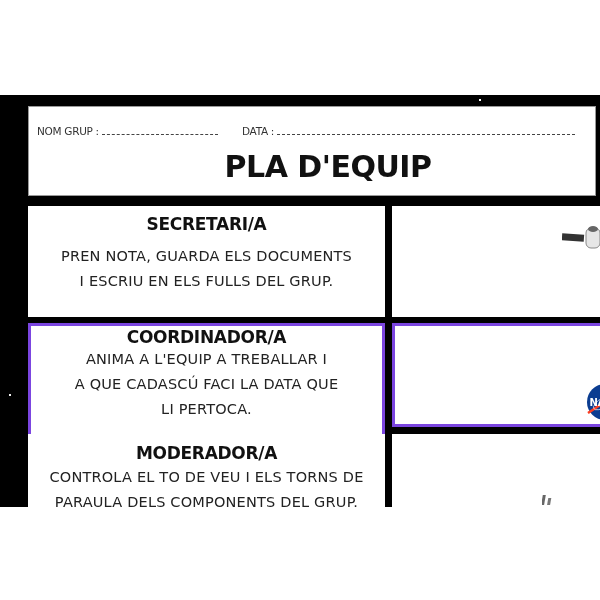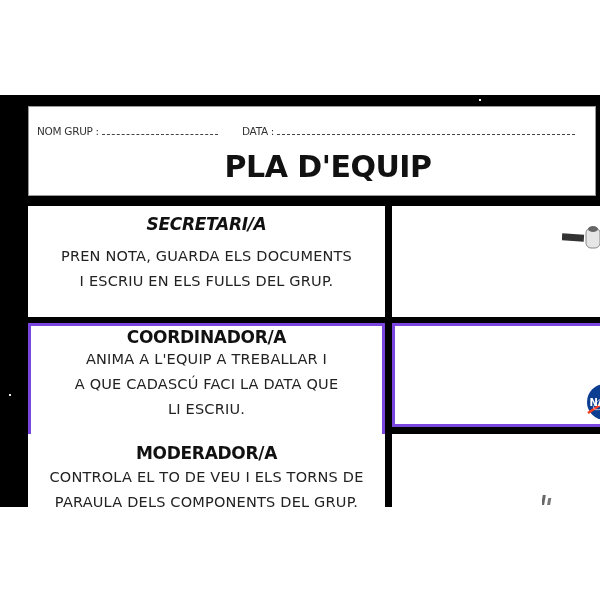--- a/index.html
+++ b/index.html
@@ -45,41 +45,41 @@
     <span>NOM GRUP :</span>
     <span class="line" style="width:116px"></span>
     <span style="width:18px"></span>
     <span>DATA :</span>
     <span class="line" style="width:298px"></span>
   </div>
   <div class="title">PLA D'EQUIP</div>
 </div>
 
 <div class="card role-card" style="top:206px;height:111px;">
-  <div class="role-title" style="margin-top:8px;font-style:italic;">SECRETARI/A</div>
+  <div class="role-title" style="margin-top:8px;">SECRETARI/A</div>
   <div class="role-desc" style="margin-top:10px;">
     <div>PREN NOTA, GUARDA ELS DOCUMENTS</div>
     <div>I ESCRIU EN ELS FULLS DEL GRUP.</div>
   </div>
 </div>
 <div class="card img-card" style="top:206px;height:111px;">
   <svg class="sat" width="62" height="26" viewBox="0 0 62 26">
     <rect x="0" y="10" width="22" height="7" fill="#333" transform="rotate(4 11 13)"></rect>
     <rect x="40" y="9" width="22" height="7" fill="#333" transform="rotate(-2 51 12)"></rect>
     <rect x="24" y="4" width="14" height="20" rx="5" fill="#e6e6e6" stroke="#888" stroke-width="1"></rect>
     <ellipse cx="31" cy="5" rx="5" ry="3" fill="#666"></ellipse>
   </svg>
 </div>
 
 <div class="card role-card purple" style="top:323px;height:120px;">
   <div class="role-title" style="margin-top:4px;">COORDINADOR/A</div>
   <div class="role-desc">
     <div>ANIMA A L'EQUIP A TREBALLAR I</div>
     <div>A QUE CADASCÚ FACI LA DATA QUE</div>
-    <div>LI ESCRIU.</div>
+    <div>LI PERTOCA.</div>
   </div>
 </div>
 <div class="card img-card purple" style="top:323px;height:104px;">
   <svg class="nasa" width="40" height="38" viewBox="0 0 40 38">
     <circle cx="19" cy="19" r="18" fill="#0b3d91"></circle>
     <path d="M2 30 Q20 18 40 4" stroke="#fc3d21" stroke-width="2.5" fill="none"></path>
     <ellipse cx="19" cy="19" rx="13" ry="5" fill="none" stroke="#fff" stroke-width="0.6" transform="rotate(-30 19 19)"></ellipse>
     <text x="19" y="23" text-anchor="middle" font-family="DejaVu Sans, sans-serif" font-weight="bold" font-size="10" fill="#fff">NASA</text>
   </svg>
 </div>

